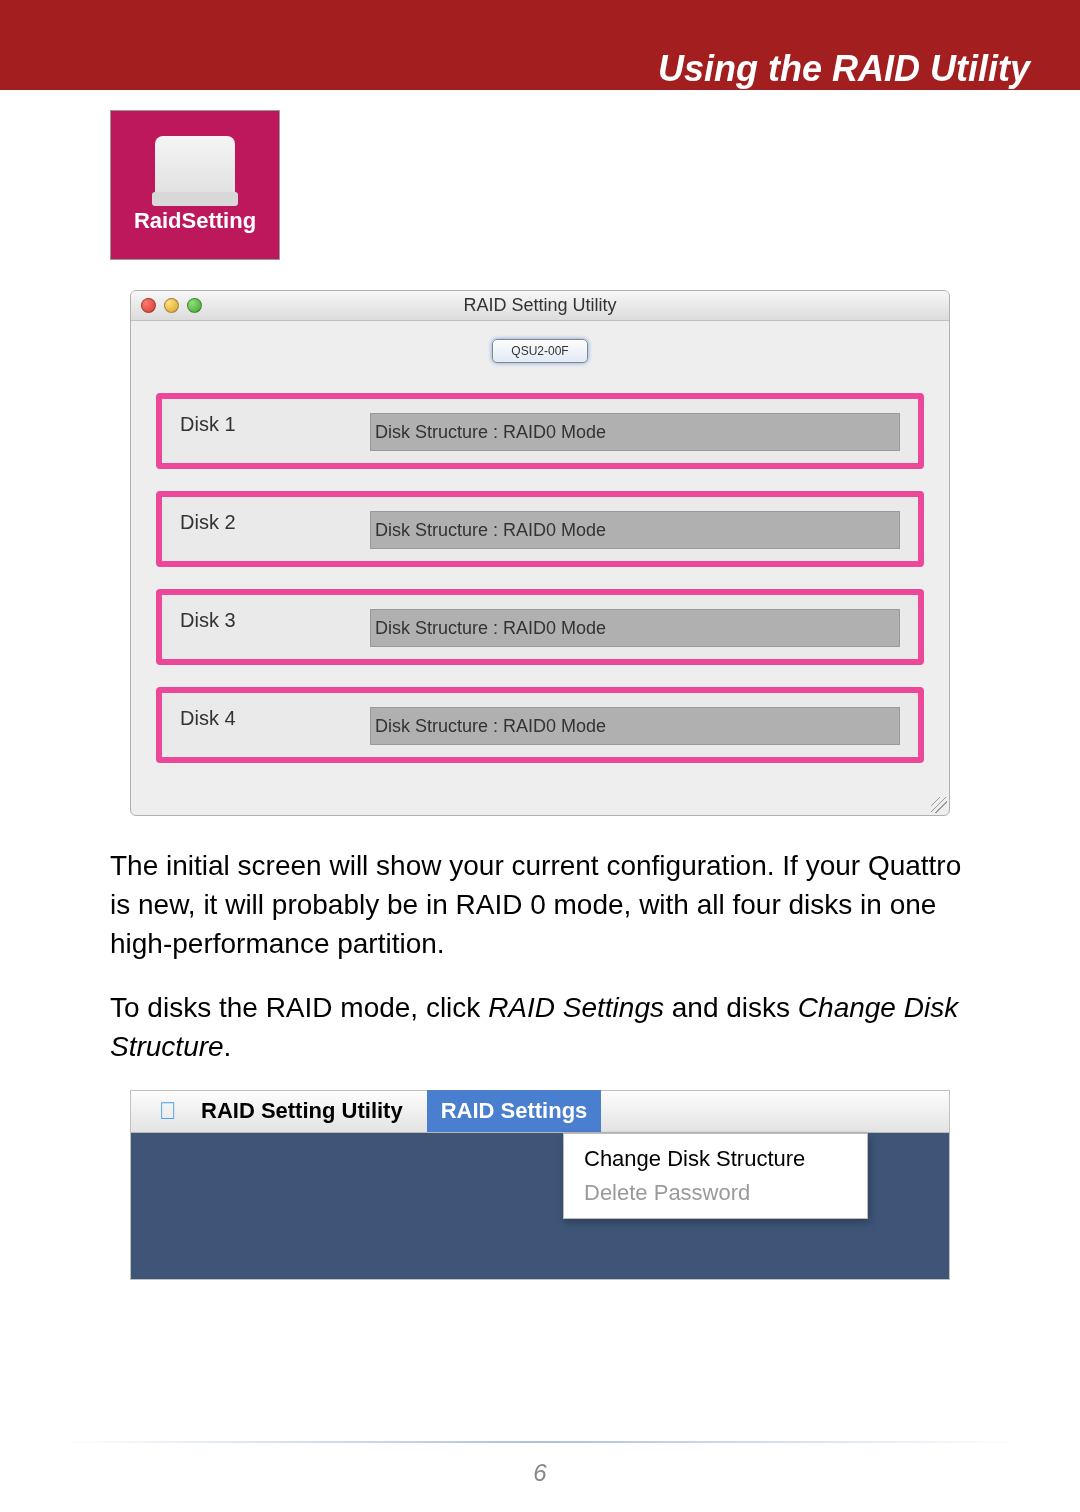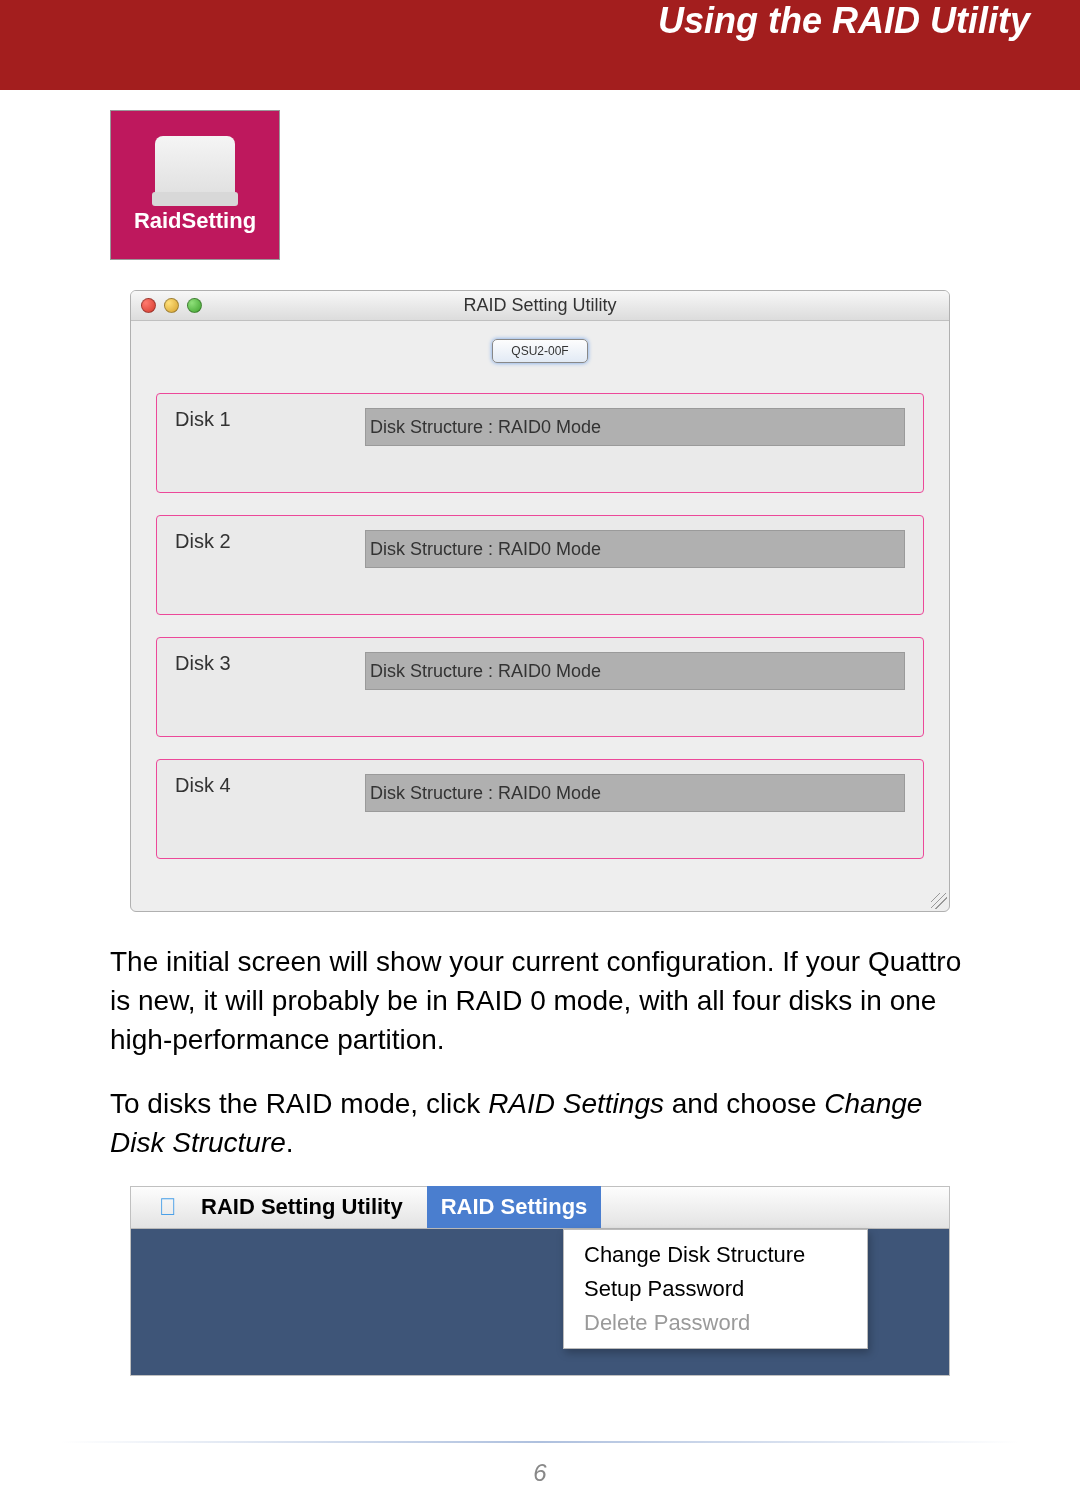--- a/index.html
+++ b/index.html
@@ -7,21 +7,21 @@
     width: 1080px;
     height: 1512px;
     font-family: Arial, Helvetica, sans-serif;
     background: #fff;
     position: relative;
   }
   .header {
     background: #a31e1e;
     height: 90px;
     display: flex;
-    align-items: flex-start;
+    align-items: flex-end;
     justify-content: flex-end;
     padding-right: 50px;
     color: #fff;
     font-style: italic;
     font-weight: bold;
     font-size: 36px;
     font-family: Arial, sans-serif;
   }
   .content {
     padding: 20px 60px 0 60px;
@@ -119,24 +119,24 @@
     font-size:12px;
     color:#333;
     box-shadow:0 0 4px #6ea0e8;
     font-family:"Lucida Grande",Arial,sans-serif;
   }
   .disks {
     padding: 20px 25px 30px 25px;
   }
   .disk-panel {
     background:#eaeaea;
-    border:1px solid #ec4899;
+    border:6px solid #ec4899;
     border-radius:4px;
     margin-bottom:22px;
-    height:100px;
+    height:76px;
     display:flex;
     align-items:flex-start;
     padding:14px 18px;
     gap:40px;
     position:relative;
   }
   .disk-label {
     font-size:20px;
     color:#333;
     width:150px;
@@ -281,30 +281,29 @@
         <div class="disk-panel">
           <div class="disk-label">Disk 4</div>
           <div class="disk-bar">Disk Structure : RAID0 Mode</div>
         </div>
       </div>
     <div class="resize-grip"></div>
   </div>
 
   <div class="para">The initial screen will show your current configuration.  If your Quattro is new, it will probably be in RAID 0 mode, with all four disks in one high-performance partition.</div>
   <div class="para">
-    <span>To disks the RAID mode, click </span><i>RAID Settings</i><span> and choose </span><i>Change Disk Structure</i><span>.</span>
+    <span>To disks the RAID mode, click </span><i>RAID Settings</i><span> and disks </span><i>Change Disk Structure</i><span>.</span>
   </div>
 
   <div class="menubar-shot">
     <div class="menubar">
       <span class="apple"></span>
       <span class="menu-app">RAID Setting Utility</span>
       <span class="menu-open">RAID Settings</span>
     </div>
     <div class="dropdown" id="dropdown">
         <div>Change Disk Structure</div>
-        <div>Setup Password</div>
         <div class="disabled">Delete Password</div>
       </div>
   </div>
 </div>
 
 <div class="footer">6</div>
 
 </body></html>

